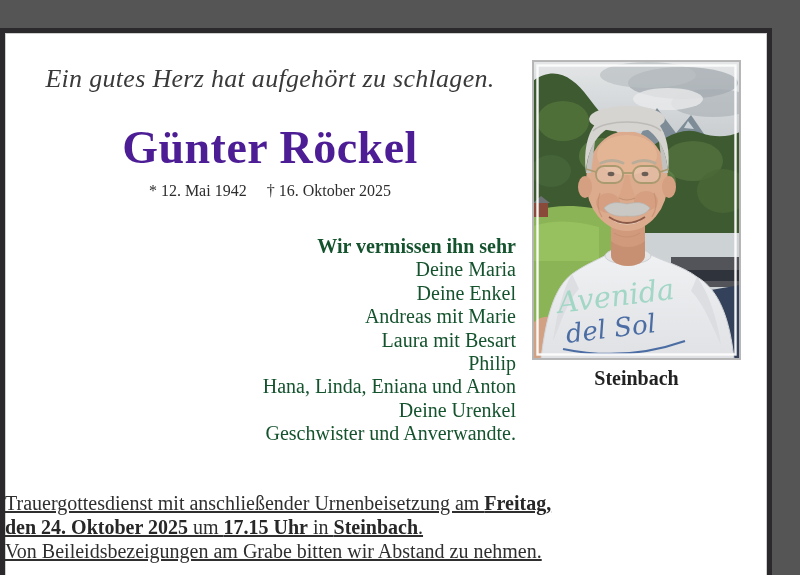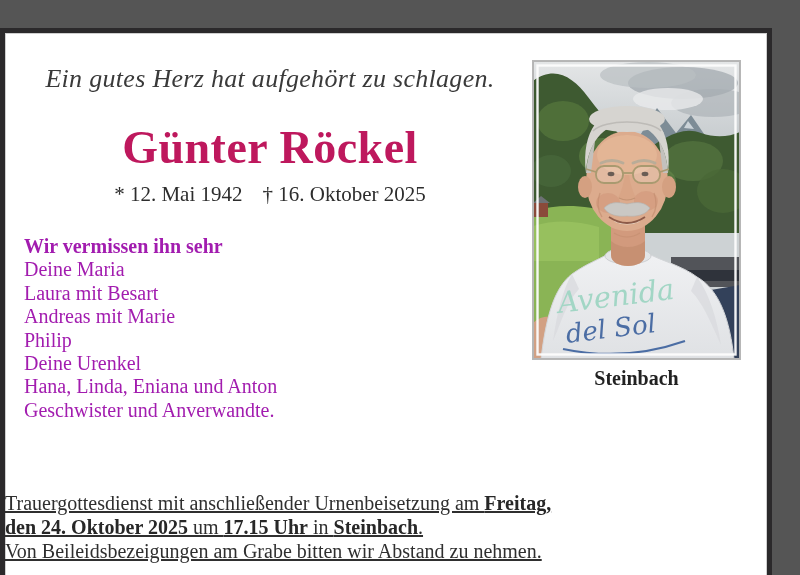--- a/index.html
+++ b/index.html
@@ -24,39 +24,39 @@
     font-size: 26px;
     color: #3a3a3a;
     letter-spacing: 0.3px;
   }
 
   .deceased-name {
     position: absolute; left: 19px; width: 492px; top: 92px;
     text-align: center;
     font-size: 46px;
     font-weight: bold;
-    color: #be185d;
+    color: #4c1d95;
     line-height: 46px;
     letter-spacing: 0.5px;
   }
 
   .dates {
     position: absolute; left: 19px; width: 492px; top: 149px;
     text-align: center;
-    font-size: 21px;
+    font-size: 16px;
     color: #2d2d2d;
   }
   .dates .death { margin-left: 20px; }
 
   .family {
     position: absolute; left: 19px; width: 492px; top: 202px;
-    text-align: left;
+    text-align: right;
     font-size: 20px;
     line-height: 23.4px;
-    color: #a21caf;
+    color: #14532d;
   }
   .family .heading { font-weight: bold; }
 
   .closing {
     position: absolute; left: 0; width: 790px; top: 459px;
     text-align: left;
     font-size: 20px;
     line-height: 23.8px;
     color: #2f2f2f;
     text-decoration: underline;
@@ -90,25 +90,26 @@
 
     <div class="deceased-name">Günter Röckel</div>
 
     <div class="dates">
       <span class="birth">* 12. Mai 1942</span><span class="death">† 16. Oktober 2025</span>
     </div>
 
     <div class="family">
       <div class="heading">Wir vermissen ihn sehr</div>
       <div>Deine Maria</div>
+      <div>Deine Enkel</div>
+      <div>Andreas mit Marie</div>
       <div>Laura mit Besart</div>
-      <div>Andreas mit Marie</div>
       <div>Philip</div>
+      <div>Hana, Linda, Eniana und Anton</div>
       <div>Deine Urenkel</div>
-      <div>Hana, Linda, Eniana und Anton</div>
       <div>Geschwister und Anverwandte.</div>
     </div>
 
     <div class="closing">
       <div><span>Trauergottesdienst mit anschließender Urnenbeisetzung am </span><b>Freitag,</b></div>
       <div><b>den 24. Oktober 2025</b><span> um </span><b>17.15 Uhr</b><span> in </span><b>Steinbach</b><span>.</span></div>
       <div>Von Beileidsbezeigungen am Grabe bitten wir Abstand zu nehmen.</div>
     </div>
 
     <div class="photo-figure">

